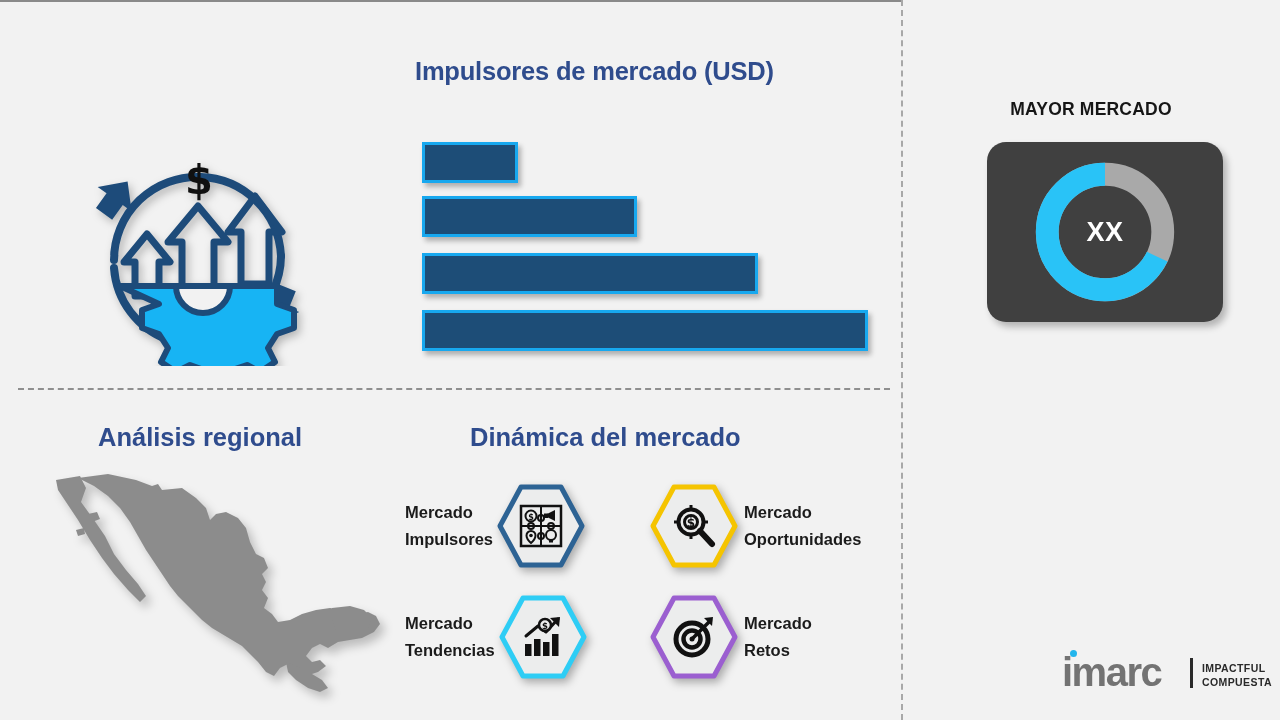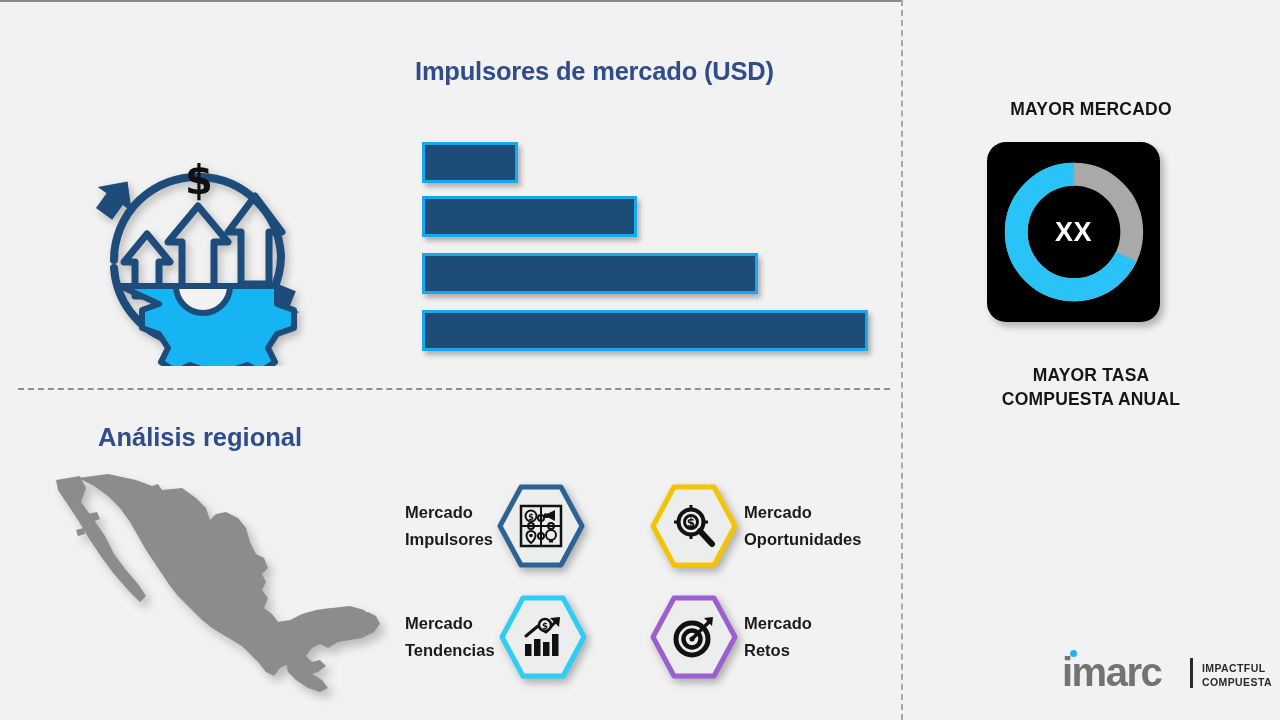--- a/index.html
+++ b/index.html
@@ -84,22 +84,22 @@
   .dyn-label.right { margin-left: 6px; }
   .dyn-label.left { text-align: left; margin-right: 4px; }
 
   
   .stat-head {
     position: absolute; text-align: center;
     font-size: 17.5px; font-weight: bold; color: #161616;
     line-height: 1.35; letter-spacing: 0.2px;
   }
   .donut-card {
-    position: absolute; width: 173px; height: 180px;
-    background: #000000; border-radius: 19px;
+    position: absolute; width: 236px; height: 180px;
+    background: #404040; border-radius: 19px;
     box-shadow: 4px 5px 7px rgba(0,0,0,0.26);
     display: flex; align-items: center; justify-content: center;
   }
   .donut-card svg { width: 152px; height: 152px; display: block; }
   .donut-val {
     position: absolute; width: 100%; text-align: center;
     color: #ffffff; font-weight: bold; letter-spacing: 0.5px;
   }
 
   
@@ -212,20 +212,21 @@
         L96 88 L88 74 L80 60 L70 46 L58 34 L44 24 Z"></path>
 
       <path fill="#8c8c8c" d="M282 146 L300 144 L314 148 L322 156 L318 168
         L306 176 L294 178 L286 170 L282 158 Z"></path>
 
       <path fill="#8c8c8c" d="M236 200 L250 206 L262 212 L272 218 L278 226
         L270 230 L258 226 L246 218 L238 210 Z"></path>
     </svg>
   </div>
 
+  <div class="title-dynamics">Dinámica del mercado</div>
 
   <div class="dyn">
 
     <div class="dyn-item" style="left:10px; top:6px;">
       <div class="dyn-label left">
         <span>Mercado</span><br>
         <span>Impulsores</span>
       </div>
       <div class="hex-box">
         <svg class="hexbg" viewBox="0 0 88 84" xmlns="http://www.w3.org/2000/svg">
@@ -325,24 +326,20 @@
   <div class="donut-card" style="left:987px; top:142px;">
     <svg viewBox="0 0 100 100" xmlns="http://www.w3.org/2000/svg">
 
       <circle cx="50" cy="50" r="38" fill="none" stroke="#a9a9a9" stroke-width="15"></circle>
 
       <circle cx="50" cy="50" r="38" fill="none" stroke="#29c3f7" stroke-width="15" stroke-dasharray="162.4 76.4" stroke-dashoffset="-76.4" transform="rotate(-90 50 50)"></circle>
     </svg>
     <div class="donut-val" style="font-size:27px;">XX</div>
   </div>
 
-  <div class="stat-head" style="left:941px; top:364px; width:300px;">
-    <span>MAYOR TASA</span><br>
-    <span>COMPUESTA ANUAL</span>
-  </div>
 
 
   <div class="logo">
     <div class="logo-dot"></div>
     <div class="logo-word">imarc</div>
     <div class="logo-bar"></div>
     <div class="logo-tag">
       <span>IMPACTFUL</span><br>
       <span>COMPUESTA</span>
     </div>

